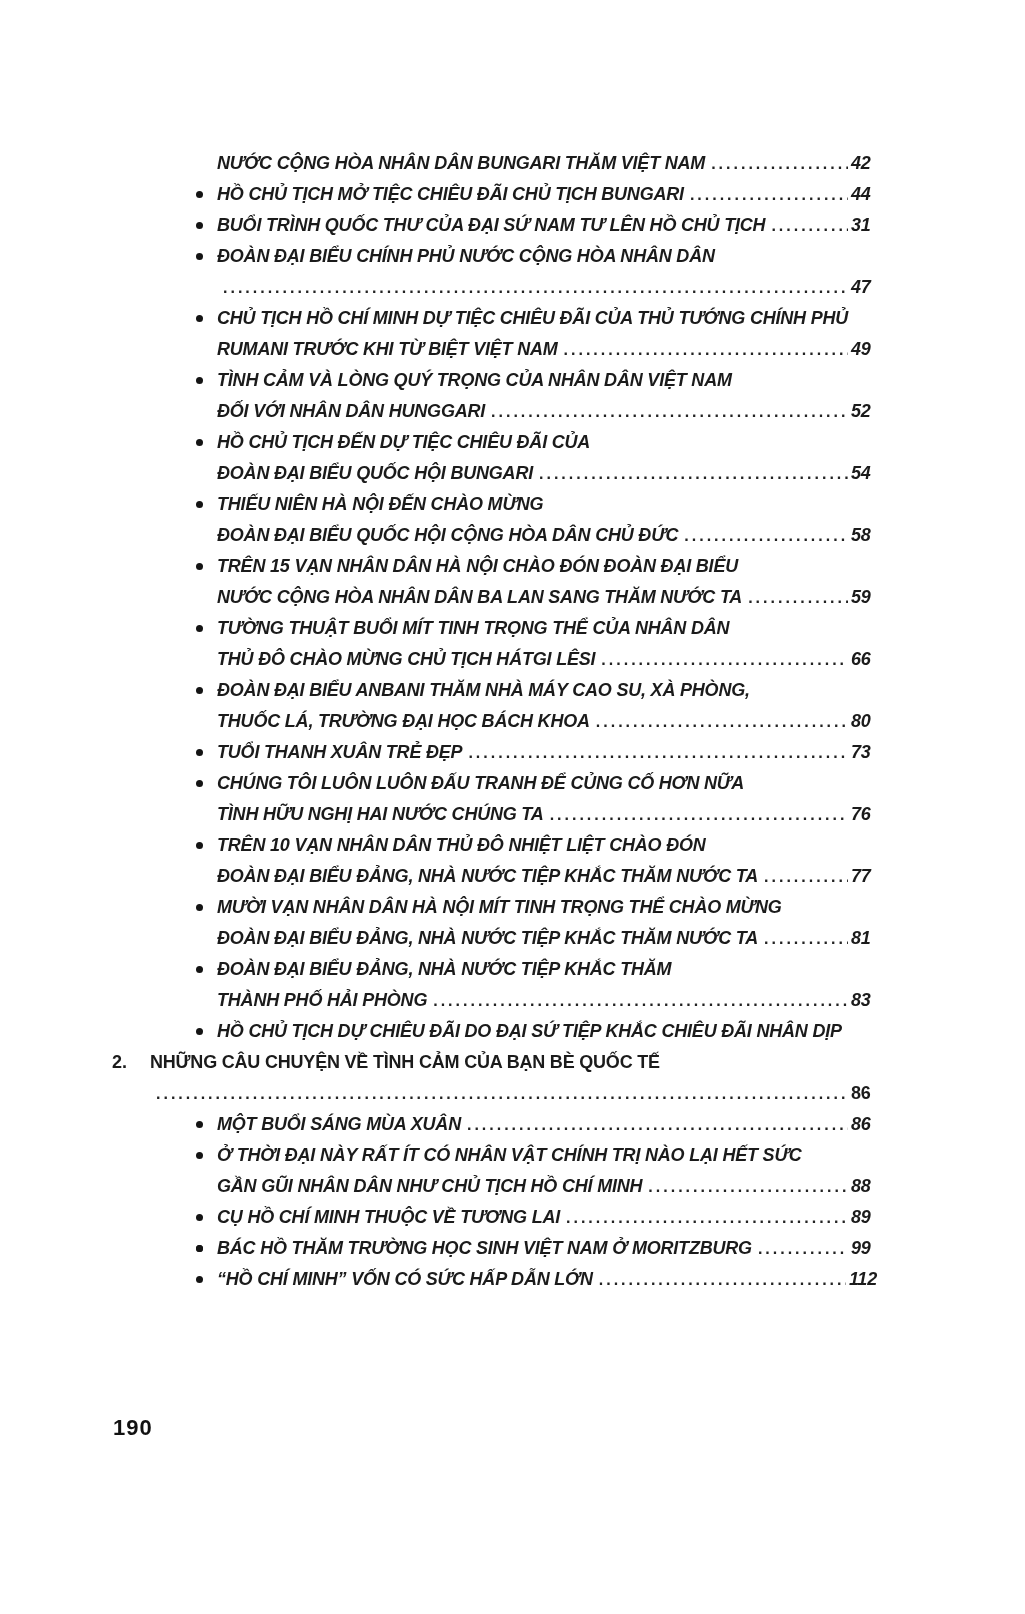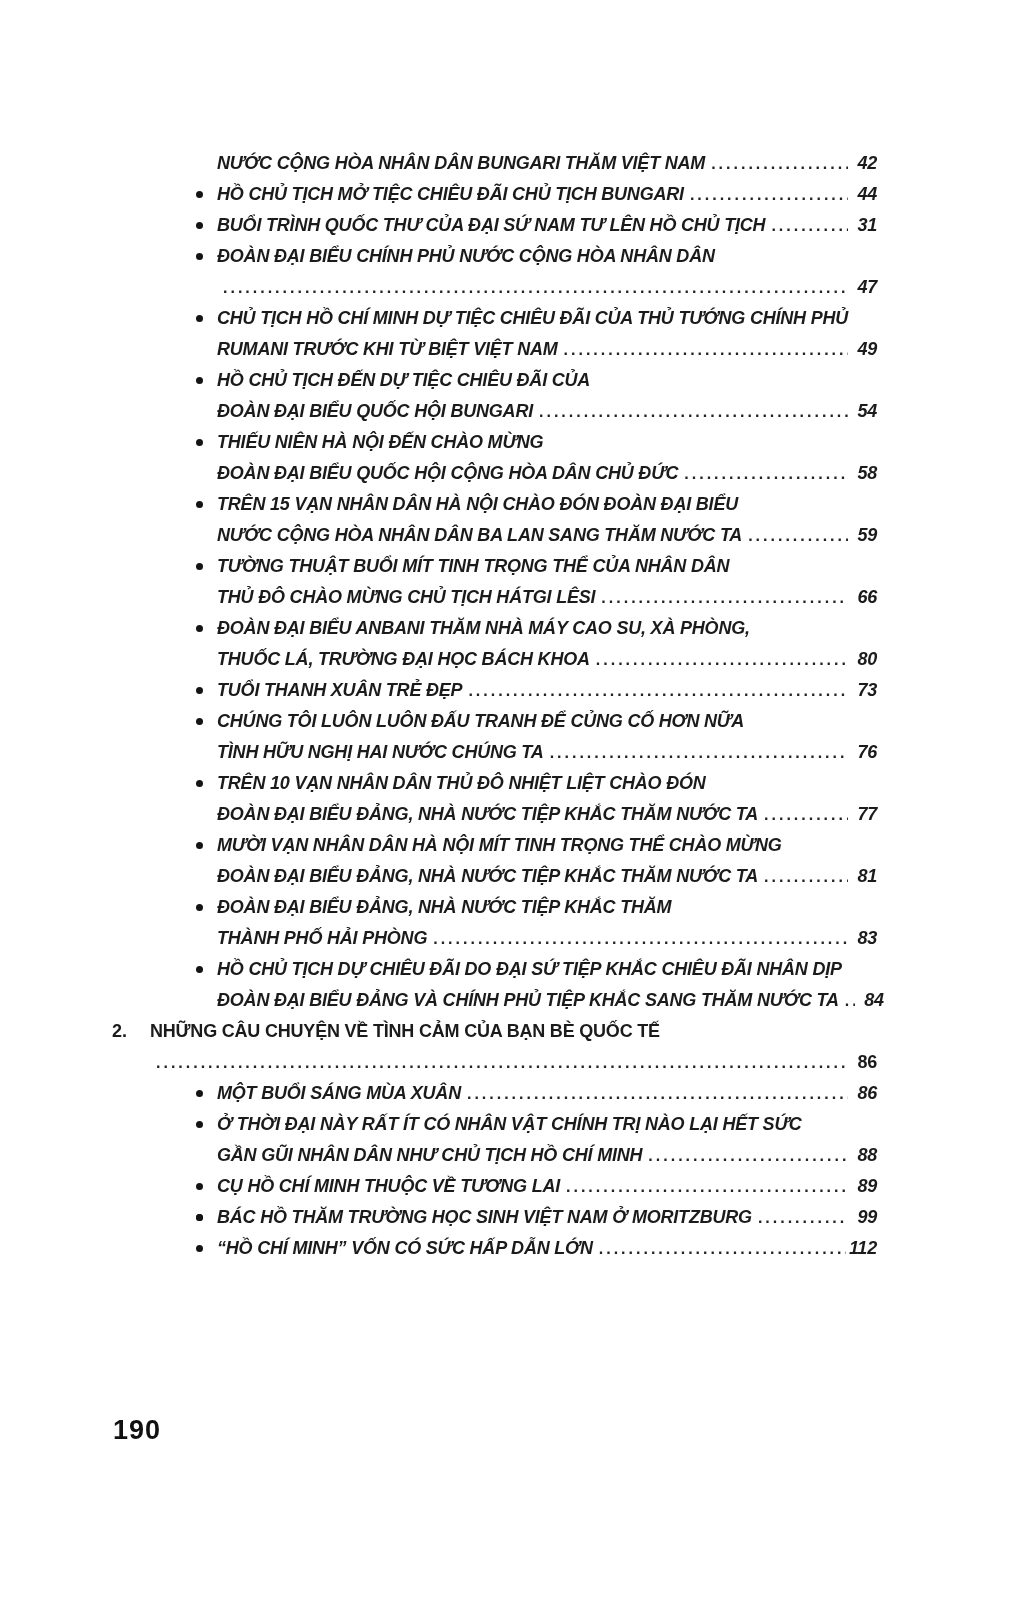--- a/index.html
+++ b/index.html
@@ -38,21 +38,21 @@
     margin: 0 3px 0 6px;
   }
   .leader::after {
     content: "....................................................................................................................................................................";
     font-style: normal;
     font-weight: 700;
     letter-spacing: 3px;
     font-size: 16px;
     color: #222;
   }
-  .pg { flex: 0 0 auto; text-align: right; min-width: 26px; }
+  .pg { flex: 0 0 auto; text-align: left; min-width: 26px; }
 
   .entry.bullet       { padding-left: 107px; }
   .entry.continuation { padding-left: 107px; }
   .entry.section      { padding-left: 40px; font-style: normal; letter-spacing: 0; }
   .entry.section .leader::after { font-style: normal; }
 
   .bullet-dot {
     position: absolute;
     left: 86px;
     top: 12px;
@@ -67,21 +67,21 @@
     top: 0;
     line-height: 31px;
     font-size: 18px;
   }
   .page-number {
     position: absolute;
     left: 113px;
     top: 1415px;
     font-style: normal;
     font-weight: 700;
-    font-size: 27px;
+    font-size: 22px;
     letter-spacing: 1px;
     color: #111111;
   }
 </style>
 </head>
 <body>
 
 <div class="page">
   <div class="toc-list">
       <div class="entry continuation">
@@ -136,20 +136,32 @@
             <span class="txt">RUMANI TRƯỚC KHI TỪ BIỆT VIỆT NAM</span>
             <span class="leader"></span>
             <span class="pg">49</span>
           </div>
         </div>
   </div>
       <div class="entry bullet">
     <span class="bullet-dot"></span>
 
     <div class="lines">
+          <div class="line">TÌNH CẢM VÀ LÒNG QUÝ TRỌNG CỦA NHÂN DÂN VIỆT NAM</div>
+          <div class="line last">
+            <span class="txt">ĐỐI VỚI NHÂN DÂN HUNGGARI</span>
+            <span class="leader"></span>
+            <span class="pg">52</span>
+          </div>
+        </div>
+  </div>
+      <div class="entry bullet">
+    <span class="bullet-dot"></span>
+
+    <div class="lines">
           <div class="line">HỒ CHỦ TỊCH ĐẾN DỰ TIỆC CHIÊU ĐÃI CỦA</div>
           <div class="line last">
             <span class="txt">ĐOÀN ĐẠI BIỂU QUỐC HỘI BUNGARI</span>
             <span class="leader"></span>
             <span class="pg">54</span>
           </div>
         </div>
   </div>
       <div class="entry bullet">
     <span class="bullet-dot"></span>
@@ -256,25 +268,20 @@
             <span class="leader"></span>
             <span class="pg">83</span>
           </div>
         </div>
   </div>
       <div class="entry bullet">
     <span class="bullet-dot"></span>
 
     <div class="lines">
           <div class="line">HỒ CHỦ TỊCH DỰ CHIÊU ĐÃI DO ĐẠI SỨ TIỆP KHẮC CHIÊU ĐÃI NHÂN DỊP</div>
-          <div class="line last">
-            <span class="txt">ĐOÀN ĐẠI BIỂU ĐẢNG VÀ CHÍNH PHỦ TIỆP KHẮC SANG THĂM NƯỚC TA</span>
-            <span class="leader"></span>
-            <span class="pg">84</span>
-          </div>
         </div>
   </div>
       <div class="entry section">
 
     <span class="section-number">2.</span>
     <div class="lines">
           <div class="line">NHỮNG CÂU CHUYỆN VỀ TÌNH CẢM CỦA BẠN BÈ QUỐC TẾ</div>
           <div class="line last">
             <span class="leader"></span>
             <span class="pg">86</span>

